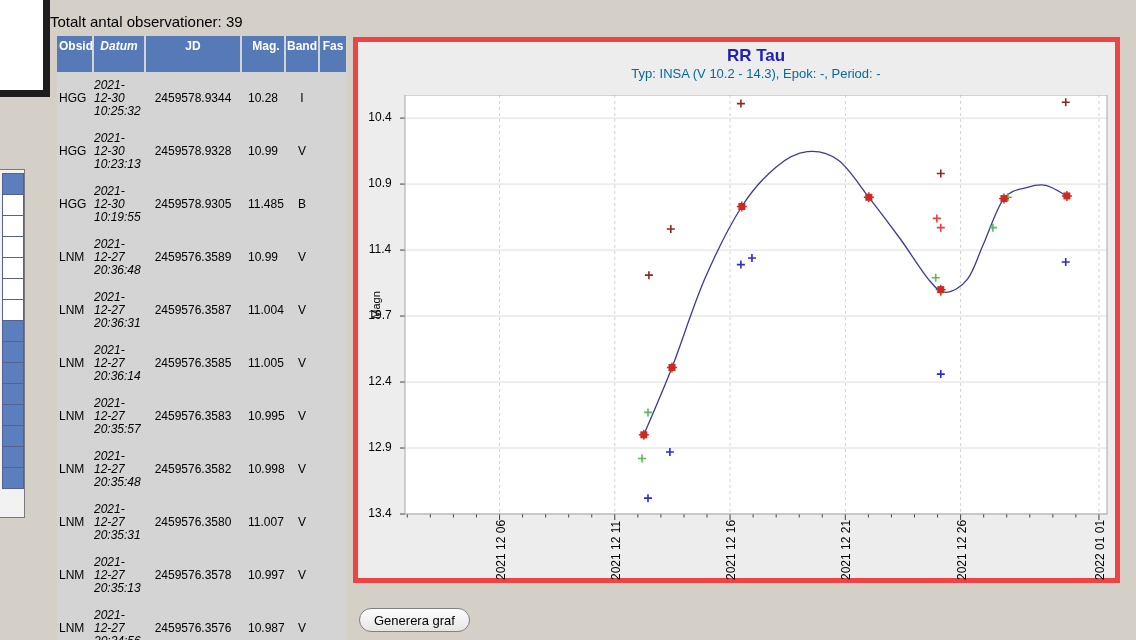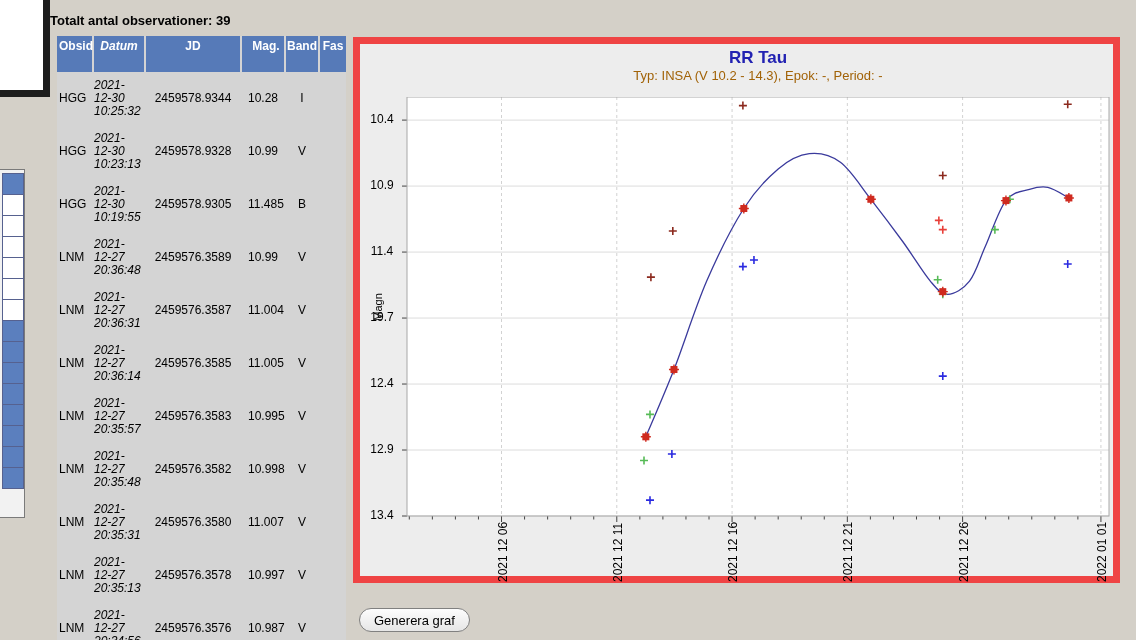--- a/index.html
+++ b/index.html
@@ -21,21 +21,21 @@
     background:#f2f2f2;border:1px solid #7a7a7a;box-sizing:border-box;
     padding-top:4px;
   }
   .mini-cell{
     width:22px;height:22px;margin-left:11px;margin-top:-1px;
     border:1px solid #56618f;box-sizing:border-box;
   }
   .mini-cell.blue{background:#5b7fbe;}
   .mini-cell.white{background:#ffffff;}
 
-  #obs-count{position:absolute;left:50px;top:13px;font-size:13px;font-weight:bold;}
+  #obs-count{position:absolute;left:50px;top:13px;font-size:15px;}
 
   
   #obs-table{
     position:absolute;left:57px;top:36px;width:289px;
     background:#d4d4d4;
   }
   .tbl-header{display:flex;gap:2px;}
   .th{
     background:#567ab8;color:#fff;font-weight:bold;font-size:12px;
     height:36px;line-height:20px;text-align:center;box-sizing:border-box;
@@ -48,29 +48,29 @@
   .c0{width:35px;padding-left:2px;}
   .c1{width:50px;font-style:italic;}
   .c2{width:94px;justify-content:center;}
   .c3{width:42px;padding-left:6px;}
   .c4{width:32px;justify-content:center;}
   .c5{width:26px;}
 
   
   #chart-panel{
     position:absolute;left:353px;top:37px;width:767px;height:546px;
-    background:#ededed;border:7px solid #ef4444;box-sizing:border-box;
+    background:#ededed;border:5px solid #ef4444;box-sizing:border-box;
   }
   .chart-title{
     position:absolute;left:30px;top:4px;width:736px;text-align:center;
     font-size:17px;font-weight:bold;color:#2222b2;
   }
   .chart-subtitle{
     position:absolute;left:30px;top:24px;width:736px;text-align:center;
-    font-size:13px;color:#a16207;
+    font-size:13px;color:#0369a1;
   }
   .magn-label{
     position:absolute;left:4px;top:256px;width:30px;height:14px;
     transform:rotate(-90deg);font-size:11px;text-align:center;
   }
   #plot-svg{position:absolute;left:42px;top:53px;}
   .ylab{
     position:absolute;left:5px;width:34px;text-align:center;font-size:12px;
   }
   .xlab{

